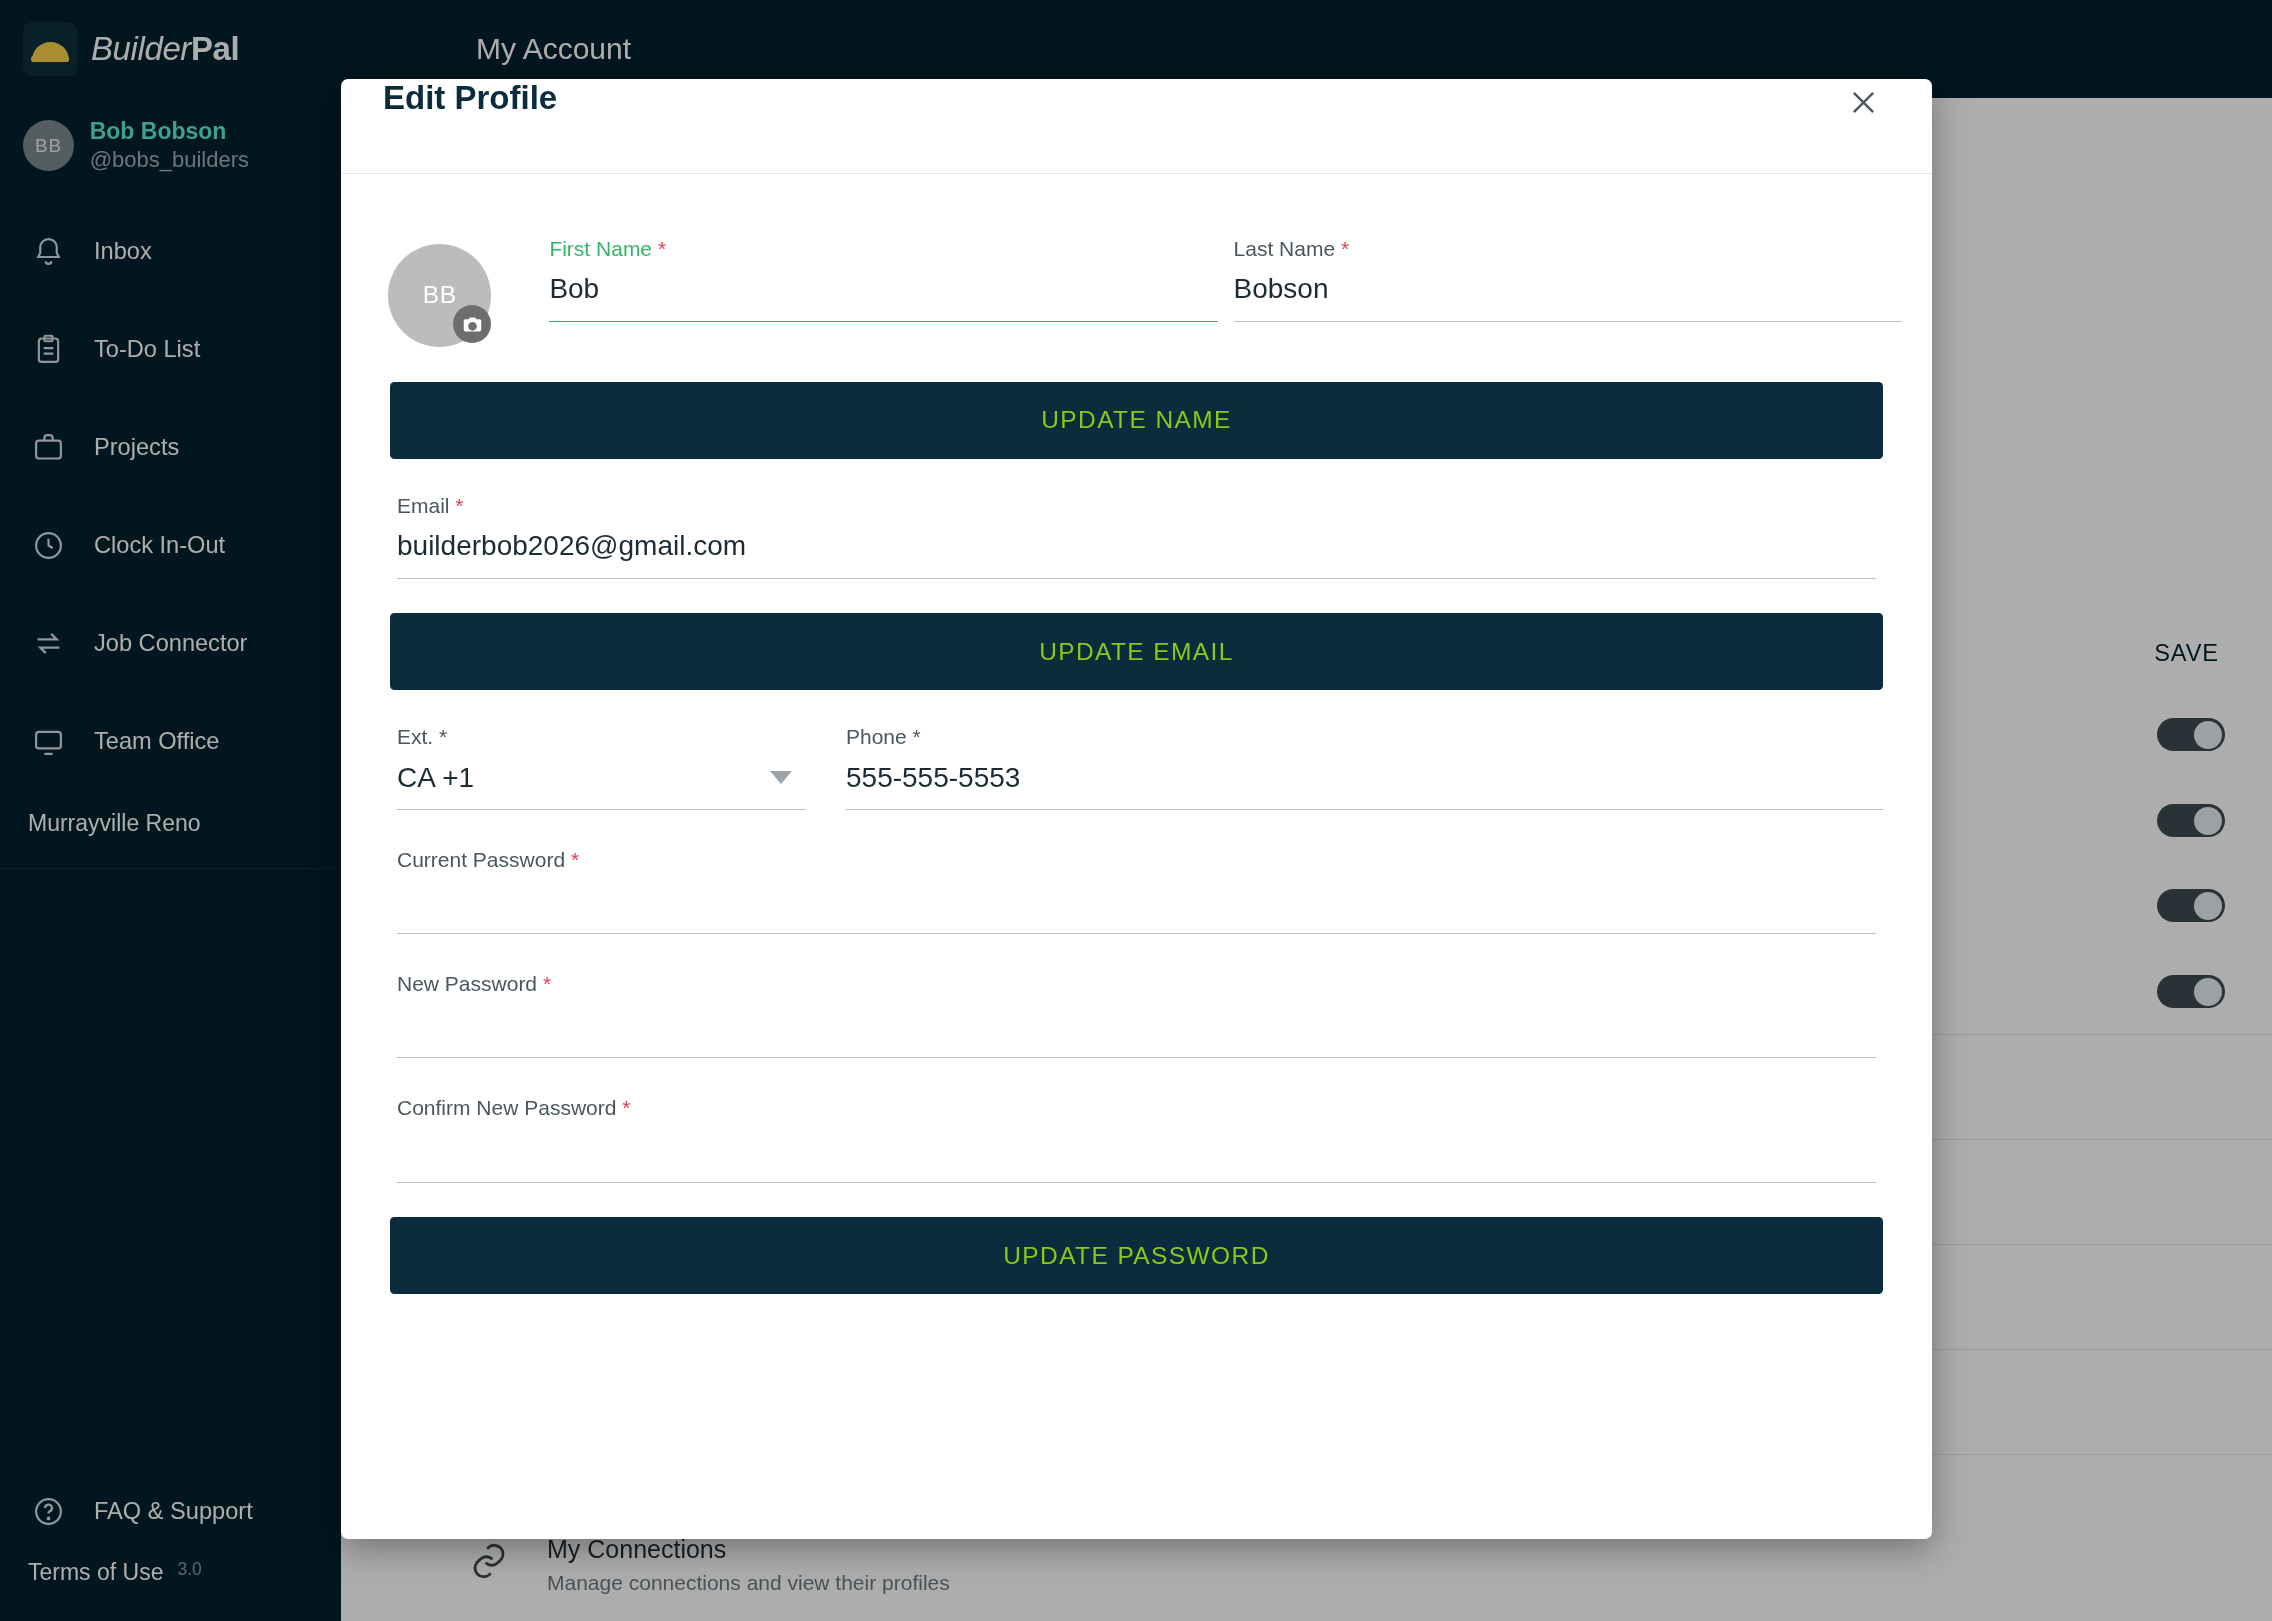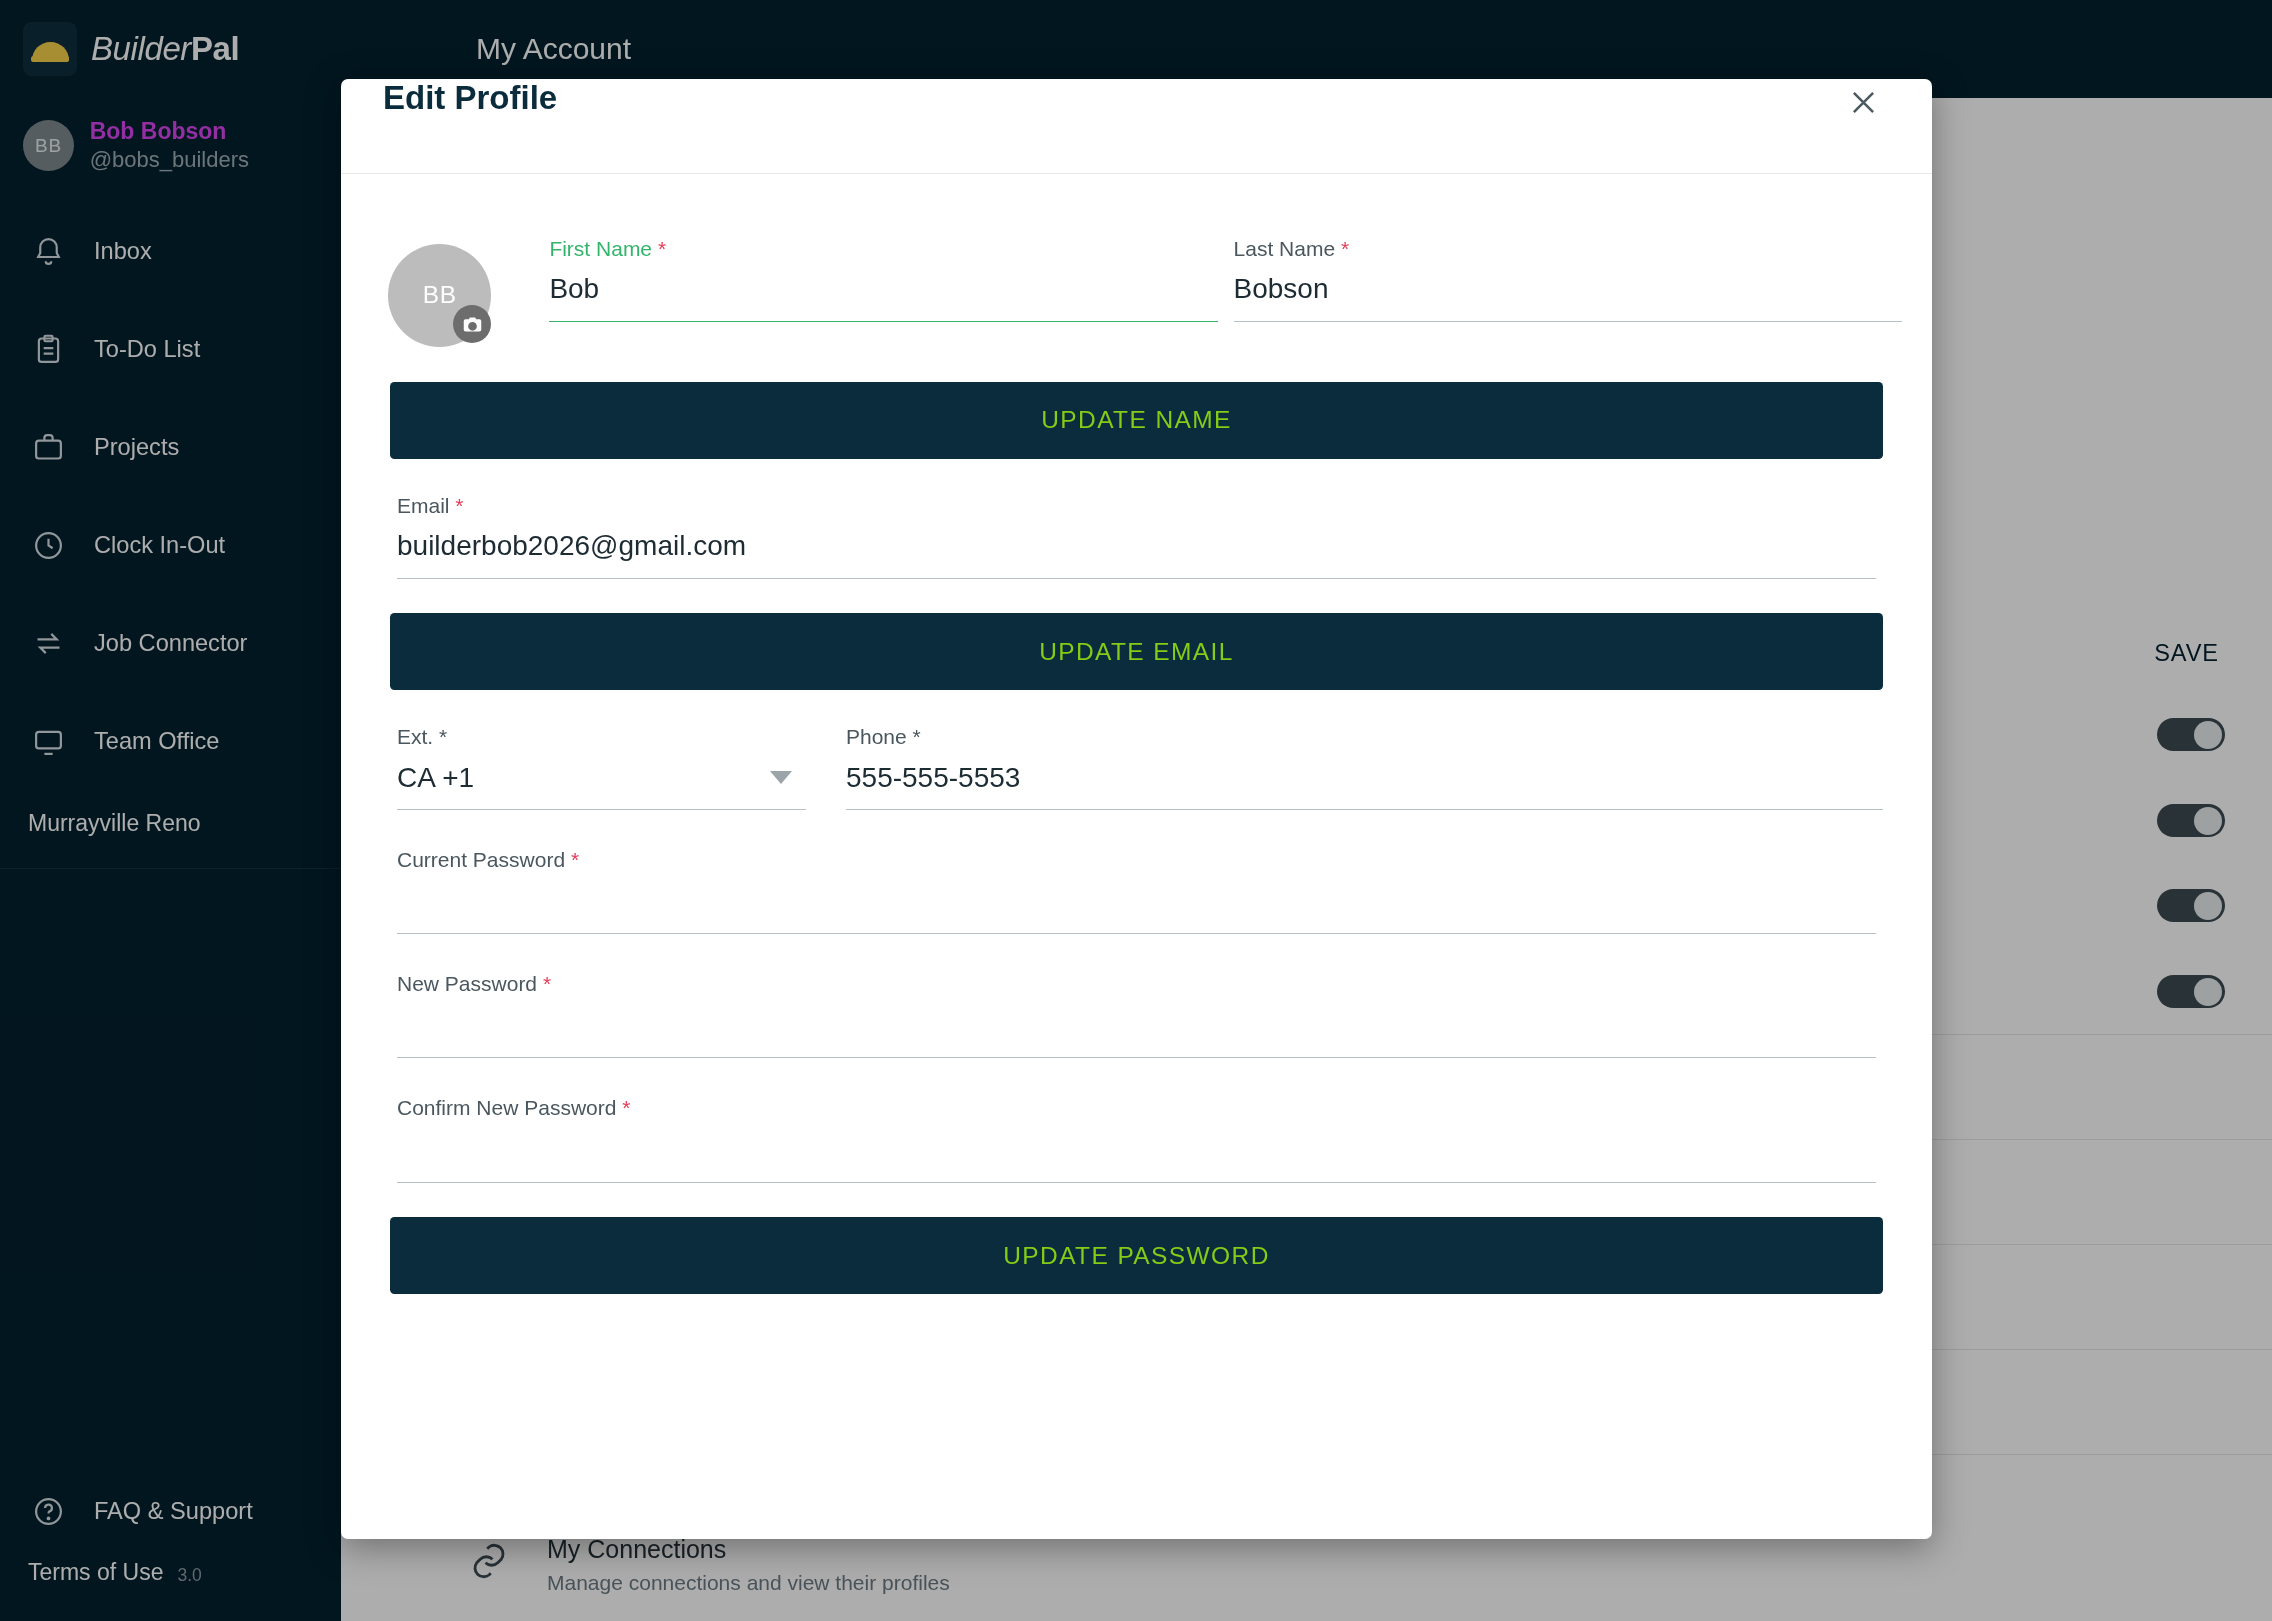--- a/index.html
+++ b/index.html
@@ -80,21 +80,21 @@
   .avatar-sm {
     width: 51px; height: 51px;
     border-radius: 50%;
     background: #7e8a90;
     color: #e9eef0;
     display: flex; align-items: center; justify-content: center;
     font-size: 19px;
     letter-spacing: 0.9px;
   }
   .profile-names { margin-left: 15.7px; line-height: 1.28; }
-  .profile-name { font-size: 23px; font-weight: 700; color: #d946ef; }
+  .profile-name { font-size: 23px; font-weight: 700; color: #5eead4; }
   .profile-handle { font-size: 22px; color: #9fadb4; }
 
   .nav-list { margin-top: 5.2px; }
   .nav-item {
     display: flex;
     align-items: center;
     height: 98px;
     padding-left: 26px;
     color: #ffffff;
     font-size: 23.6px;
@@ -119,21 +119,21 @@
   .sidebar-bottom {
     position: absolute;
     bottom: 0; left: 0; width: 341px;
   }
   .faq-row {
     display: flex; align-items: center;
     padding-left: 26px; height: 96px;
     font-size: 23.6px;
   }
   .terms-row {
-    display: flex; align-items: flex-end;
+    display: flex; align-items: flex-start;
     padding: 0 0 35px 28px;
     font-size: 23px;
     color: #ffffff;
   }
   .terms-ver { font-size: 17.5px; color: #8c9aa1; margin-left: 14px; }
 
   
   .bg-content {
     position: absolute;
     top: 98px; left: 341px;

